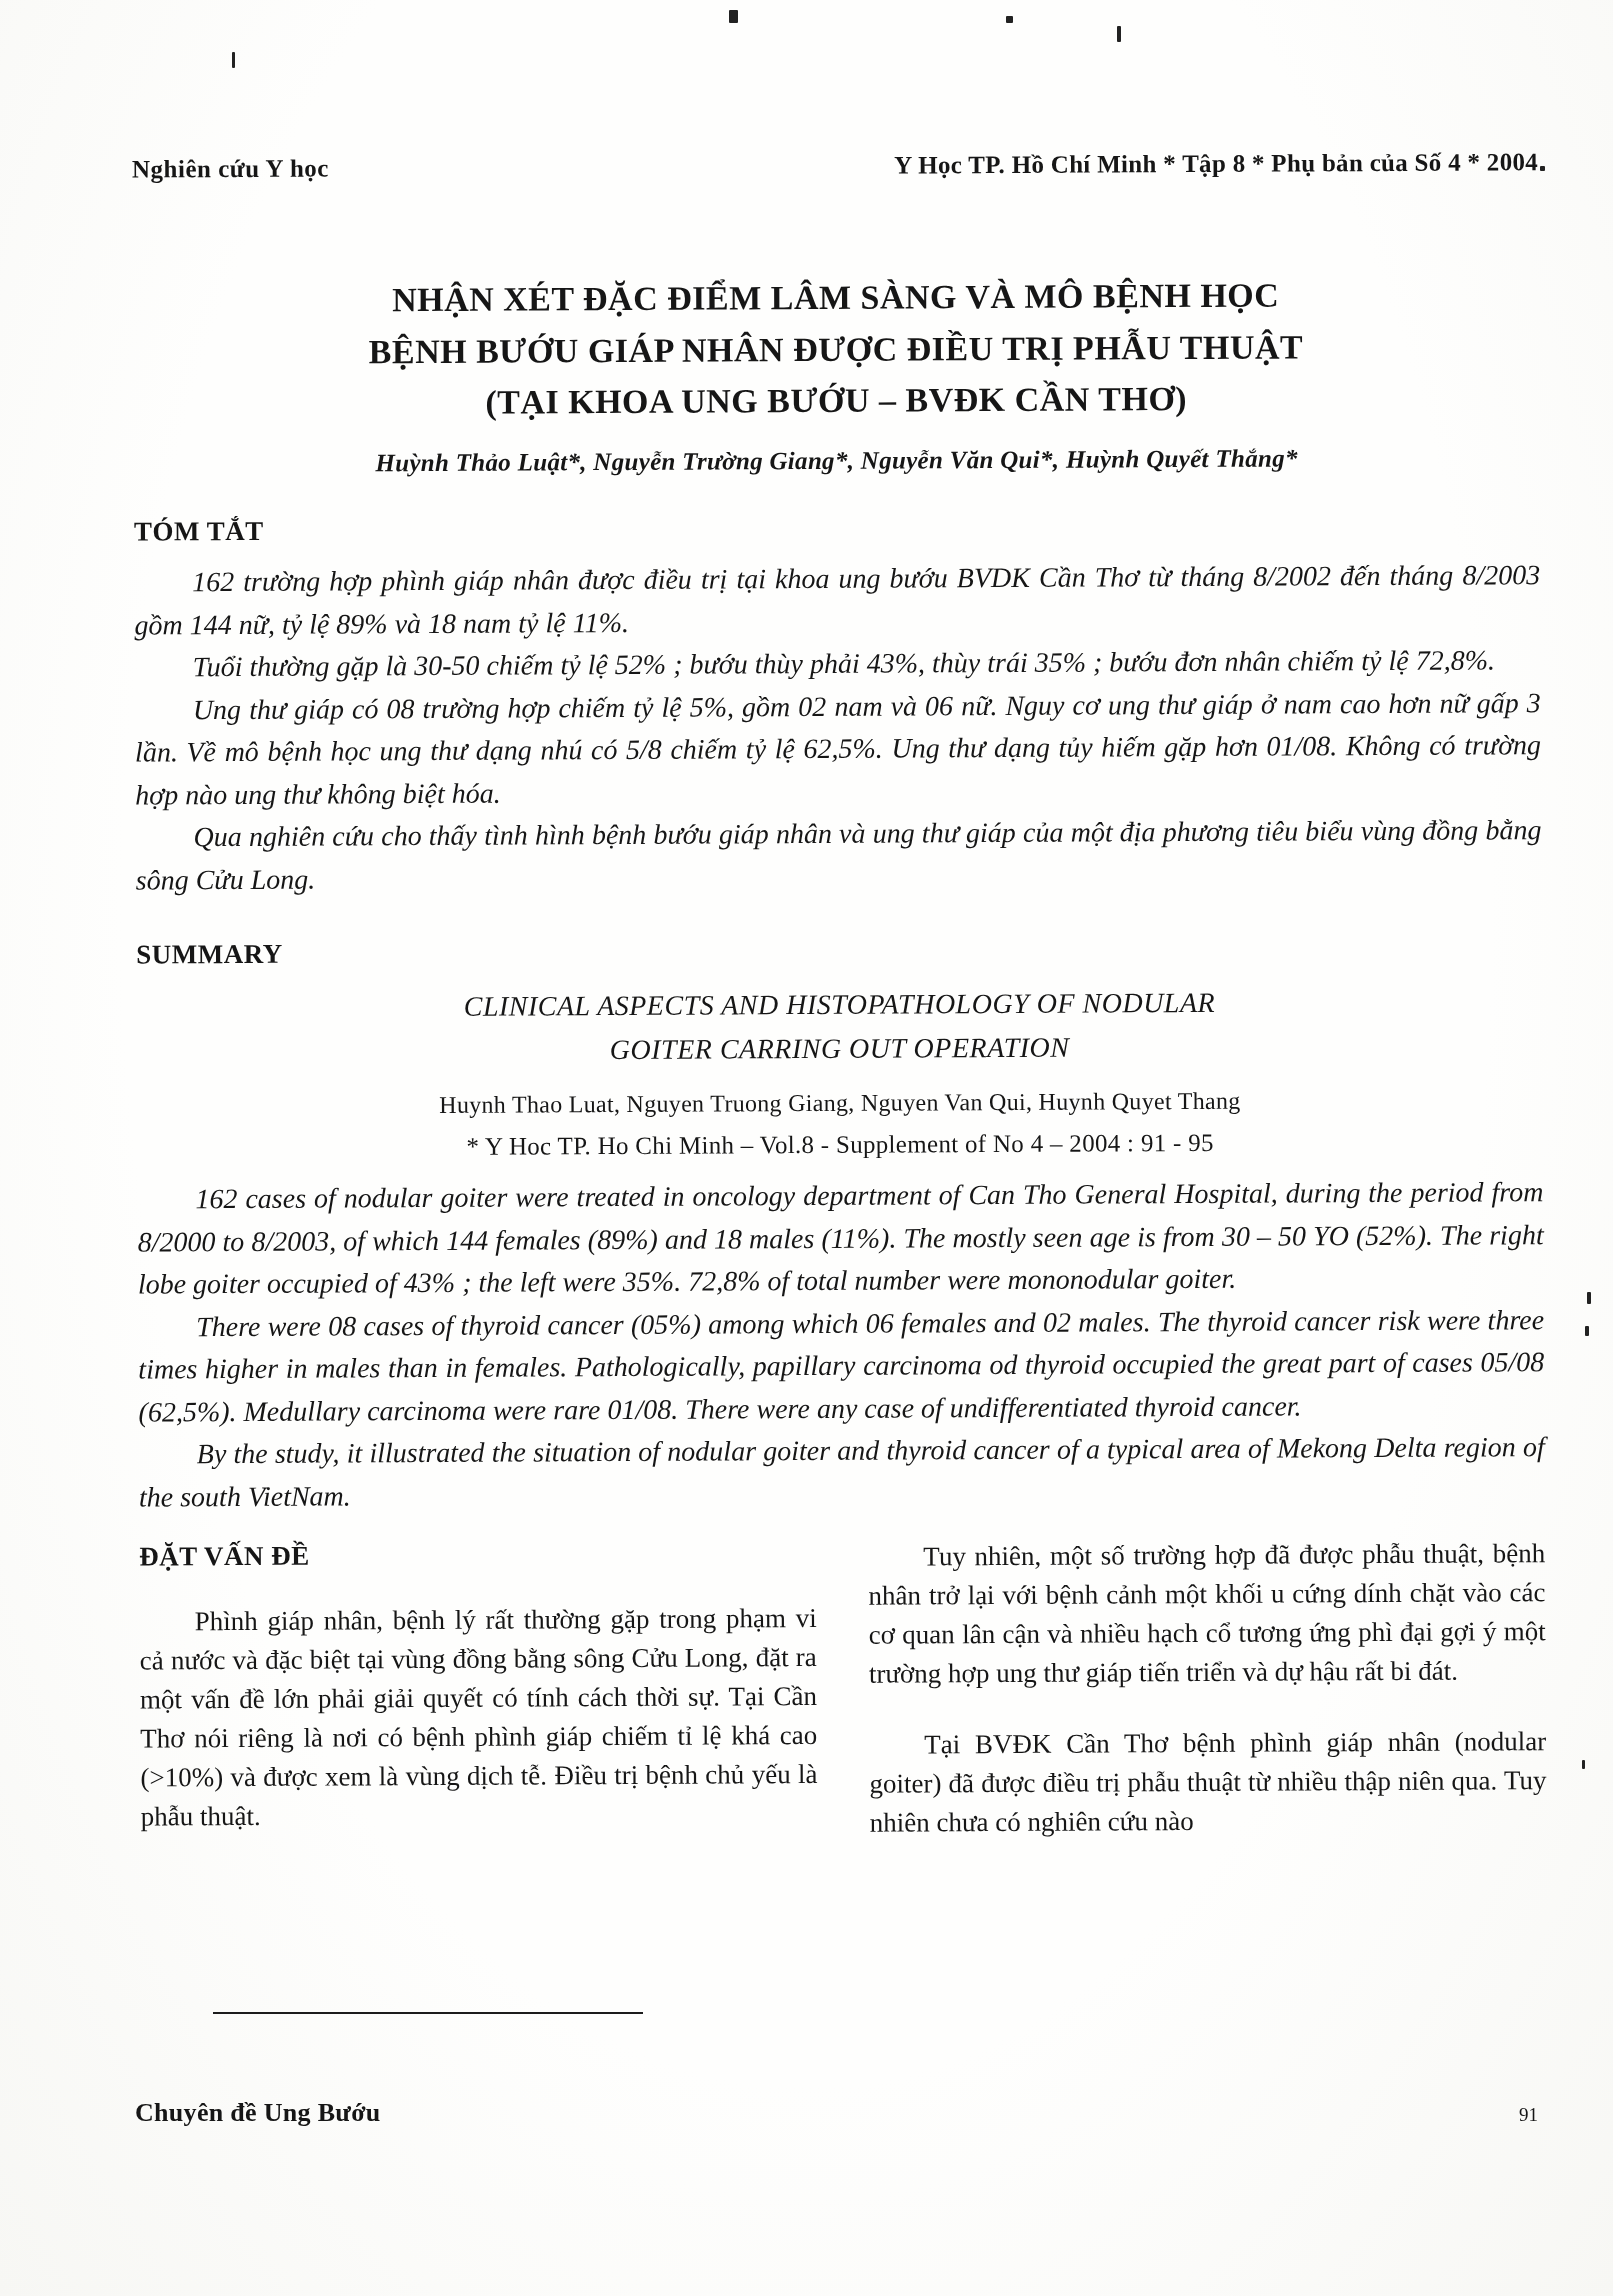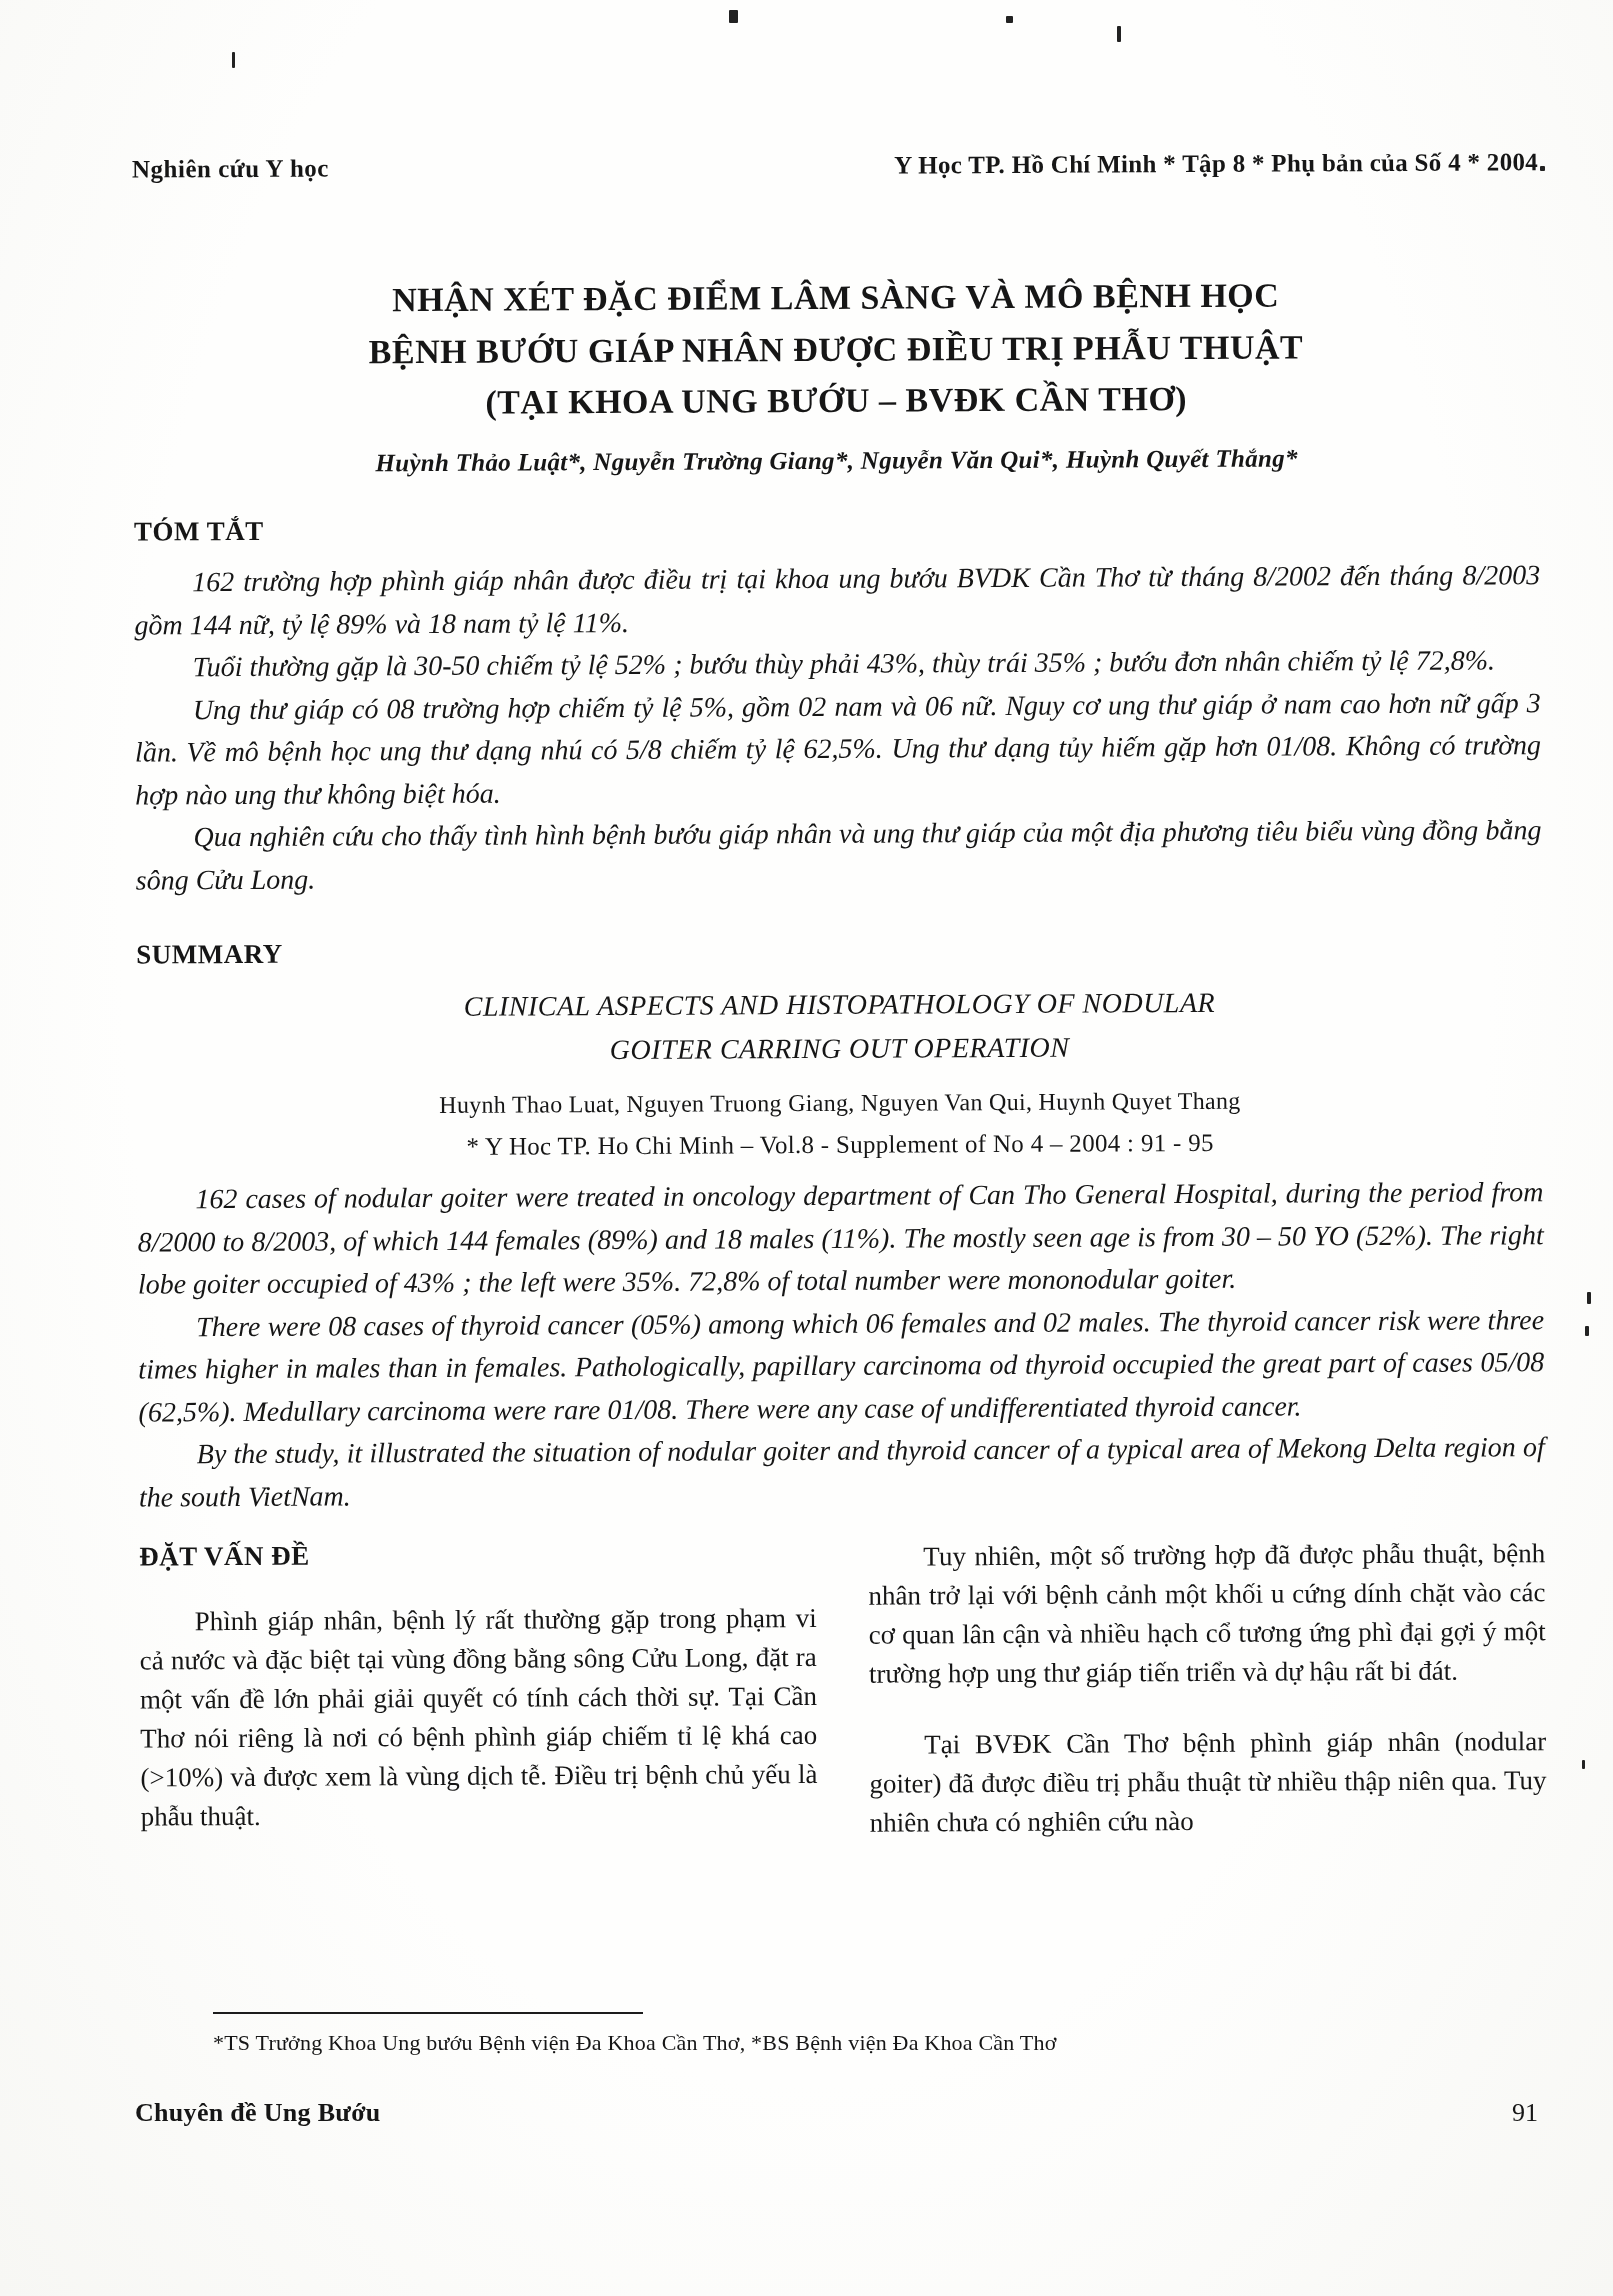--- a/index.html
+++ b/index.html
@@ -122,21 +122,21 @@
   .footer-row {
     position: absolute;
     left: 135px;
     right: 75px;
     top: 2098px;
     display: flex;
     justify-content: space-between;
     align-items: baseline;
   }
   .footer-label { font-size: 26px; font-weight: bold; letter-spacing: 0.3px; }
-  .page-number { font-size: 26px; }
+  .page-number { font-size: 19px; }
   .speck { position: absolute; background: #222; border-radius: 1px; }
   .s1 { left: 729px; top: 10px;  width: 9px;  height: 13px; }
   .s2 { left: 1006px; top: 16px; width: 7px;  height: 7px; }
   .s3 { left: 1117px; top: 26px; width: 4px;  height: 16px; }
   .s4 { left: 232px; top: 52px;  width: 3px;  height: 16px; }
   .s5 { left: 1587px; top: 1292px; width: 4px; height: 12px; }
   .s6 { left: 1585px; top: 1326px; width: 4px; height: 10px; }
   .s7 { left: 1540px; top: 166px; width: 5px; height: 5px; }
   .s8 { left: 1582px; top: 1760px; width: 3px; height: 9px; }
 </style>
@@ -197,20 +197,19 @@
       </div>
       <div class="col col-right">
         <p class="body-par">Tuy nhiên, một số trường hợp đã được phẫu thuật, bệnh nhân trở lại với bệnh cảnh một khối u cứng dính chặt vào các cơ quan lân cận và nhiều hạch cổ tương ứng phì đại gợi ý một trường hợp ung thư giáp tiến triển và dự hậu rất bi đát.</p>
         <p class="body-par">Tại BVĐK Cần Thơ bệnh phình giáp nhân (nodular goiter) đã được điều trị phẫu thuật từ nhiều thập niên qua. Tuy nhiên chưa có nghiên cứu nào</p>
       </div>
     </div>
   </div>
 
   <div class="footnote-block">
     <div class="footnote-rule"></div>
-    <div class="footnote-text">*TS Trưởng Khoa Ung bướu Bệnh viện Đa Khoa Cần Thơ, *BS Bệnh viện Đa Khoa Cần Thơ</div>
   </div>
 
   <div class="footer-row">
     <span class="footer-label">Chuyên đề Ung Bướu</span>
     <span class="page-number">91</span>
   </div>
 </div>
 
 </body></html>

